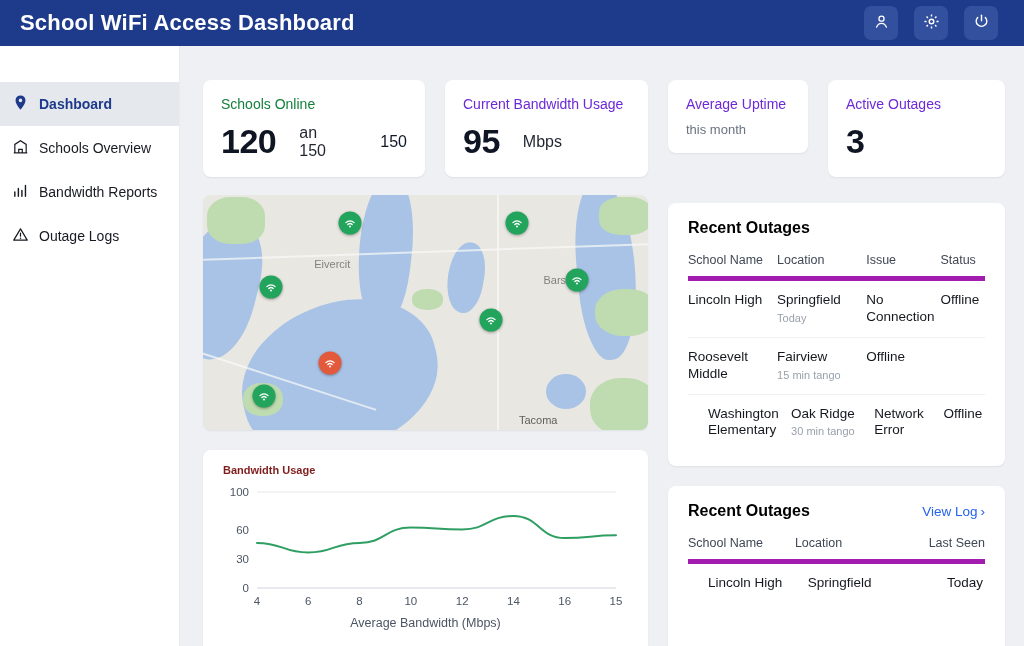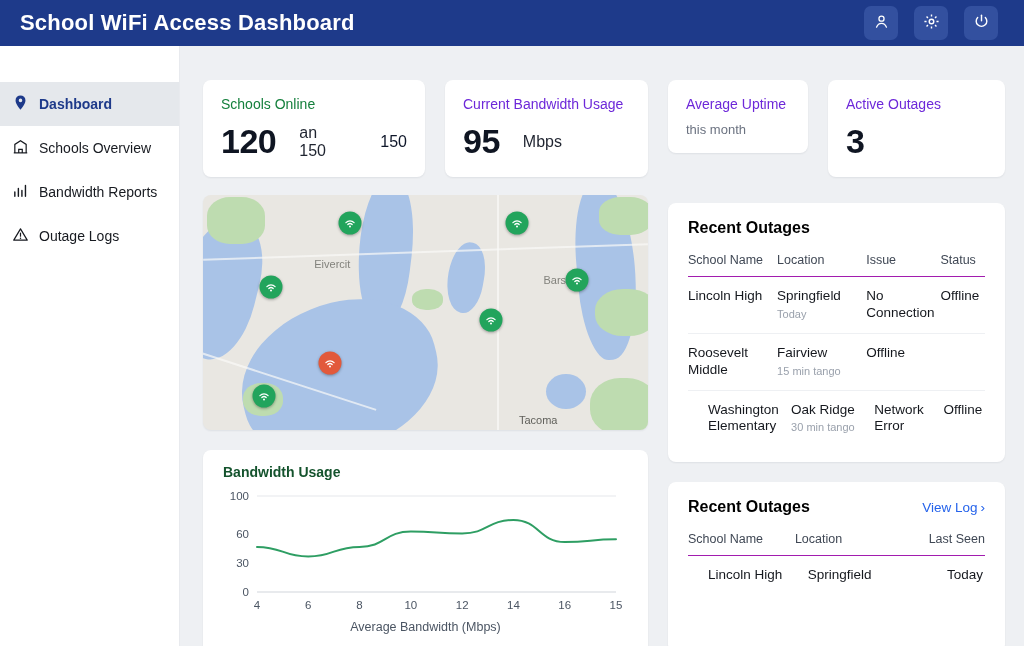--- a/index.html
+++ b/index.html
@@ -48,34 +48,34 @@
   .road  { position:absolute; background:#fafaf8; opacity:.7; }
   .map-label { position:absolute; font-size:11px; color:#82827c; z-index:2; }
   .map-label.dark { color:#5f5f5a; }
   .map-layer { position:absolute; inset:0; z-index:3; }
   .pin { position:absolute; width:23px; height:23px; border-radius:50%; transform:translate(-50%,-50%);
          display:flex; align-items:center; justify-content:center; box-shadow:0 1px 3px rgba(0,0,0,.35); cursor:pointer; }
   .pin svg { width:15px; height:15px; }
 
   
   .chart-card { padding:14px 20px; height:236px; }
-  .chart-title { font-size:14px; font-weight:700; color:#14532d; margin-bottom:6px; }
+  .chart-title { font-size:11px; font-weight:700; color:#7f1d1d; margin-bottom:6px; }
   .legend { display:flex; align-items:center; justify-content:center; gap:8px; font-size:12.5px; color:#4b5563; margin-top:4px; }
   svg.chart { display:block; font-family:inherit; }
 
   
   .panel { padding:16px 20px; }
   .panel-head { display:flex; justify-content:space-between; align-items:center; margin-bottom:10px; }
   .panel-title { font-size:16px; font-weight:700; color:#000000; }
   .view-log { font-size:13.5px; color:#2563eb; cursor:pointer; display:flex; align-items:center; gap:3px; background:none; border:none; font-family:inherit; }
   .tr { display:grid; align-items:start; }
   .t4 { grid-template-columns:30% 30% 25% 15%; }
   .t3 { grid-template-columns:36% 34% 30%; }
   .th { font-size:12.5px; color:#3f4754; padding:6px 0 9px; }
-  .tr.head { border-bottom:1px solid #a21caf; }
+  .tr.head { border-bottom:5px solid #a21caf; }
   .tr.row { border-bottom:1px solid #eef0f3; }
   .tr.row:last-child { border-bottom:none;margin-left:20px; }
   .td { font-size:13.5px; color:#15181e; padding:11px 2px 11px 0; line-height:1.25; }
   .sub { display:block; font-size:11px; color:#9aa1ac; margin-top:3px; }
   .ta-r { text-align:right; }
 </style>
 </head>
 <body>
 
 <div class="app">

